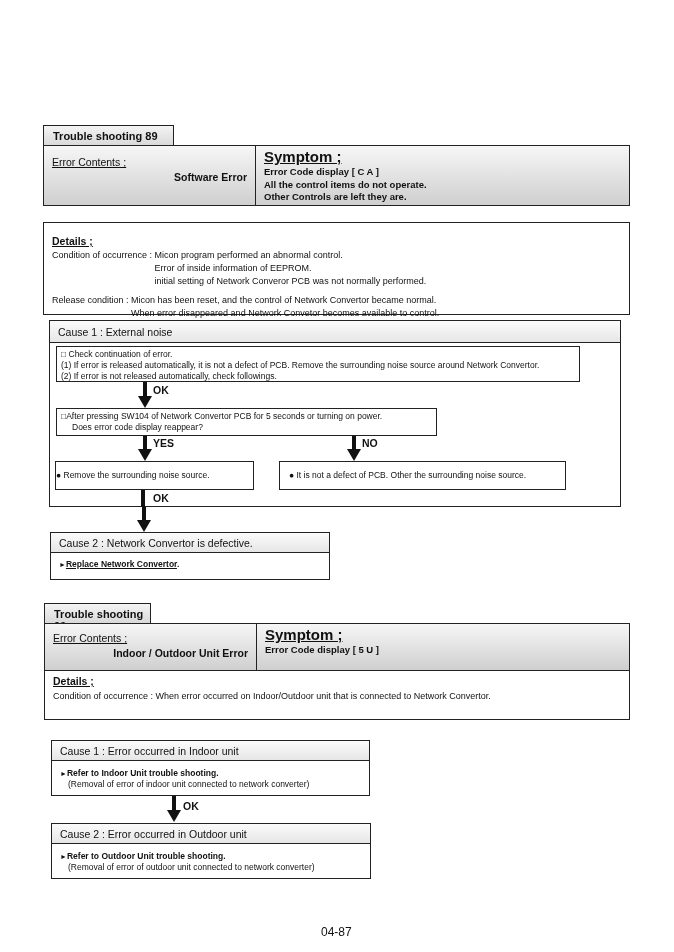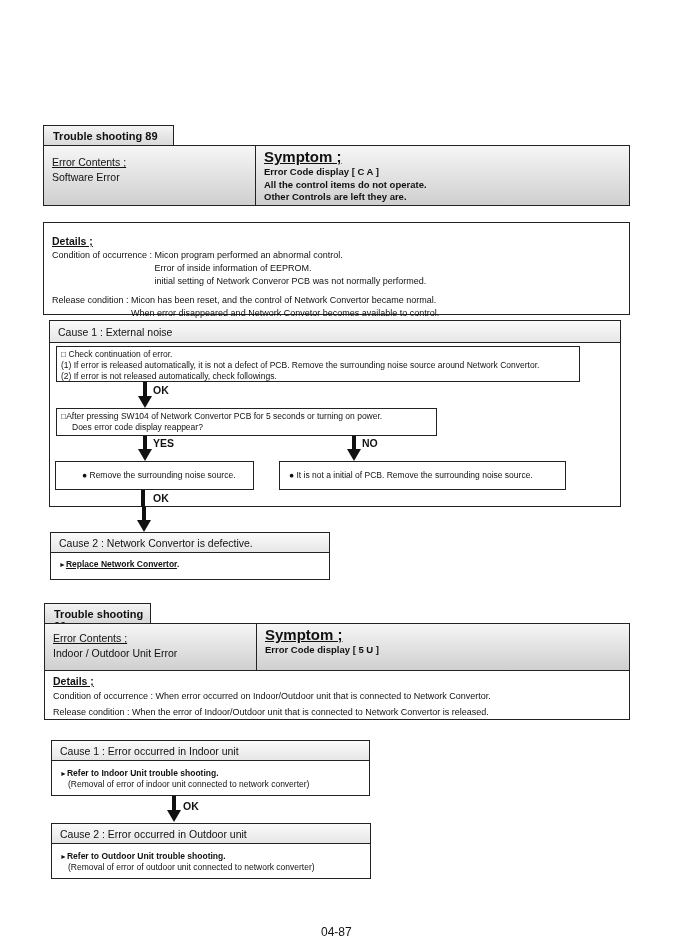--- a/index.html
+++ b/index.html
@@ -1,20 +1,20 @@
 <!DOCTYPE html>
 <html><head>
 <meta charset="utf-8">
 <style>
   * { box-sizing: border-box; margin: 0; padding: 0; }
   html, body { width: 674px; height: 952px; background: #ffffff; overflow: hidden; }
   body { position: relative; font-family: "Liberation Sans", sans-serif; color: #111; }
   .abs { position: absolute; }
   .u { text-decoration: underline; }
-  .b { font-weight: normal; }
+  .b { font-weight: bold; text-align: right; }
 
   .ts-tab { border: 1px solid #222; border-bottom: none; background: linear-gradient(#f4f4f4, #d8d8d8); font-size: 11px; font-weight: bold; padding: 4px 0 0 9px; }
   .hdr { border: 1px solid #222; display: flex; background: linear-gradient(#f6f6f6, #cfcfcf); }
   .hdr .left { border-right: 1px solid #222; padding: 6px 8px; font-size: 10.5px; }
   .hdr .right { padding: 4px 8px; font-size: 9.5px; font-weight: bold; line-height: 13px; }
   .hdr .right .sym { font-size: 15px; margin-bottom: 2px; }
 
   .details { border: 1px solid #222; background: #fff; padding: 12px 8px; font-size: 9px; line-height: 13px; }
   .details .title { font-size: 10.5px; font-weight: bold; text-decoration: underline; margin-bottom: 1px; }
   .details .row { display: flex; }
@@ -97,25 +97,25 @@
     <div class="head"></div>
 </div>
 <div class="abs lbl" style="left:153px;top:437px;">YES</div>
 
 <div class="abs arrow" style="left:347px;top:436px;">
   <div class="shaft" style="height:13px;"></div>
     <div class="head"></div>
 </div>
 <div class="abs lbl" style="left:362px;top:437px;">NO</div>
 
-<div class="abs box" style="left:55px;top:461px;width:199px;height:29px;padding-top:8px;padding-left:26px;">
+<div class="abs box" style="left:55px;top:461px;width:199px;height:29px;padding-top:8px;padding-left:0;">
   <span>● Remove the surrounding noise source.</span>
 </div>
 <div class="abs box" style="left:279px;top:461px;width:287px;height:29px;padding-top:8px;padding-left:9px;">
-  <span>● It is not a initial of PCB. Remove the surrounding noise source.</span>
+  <span>● It is not a defect of PCB. Other the surrounding noise source.</span>
 </div>
 
 <div class="abs" style="left:141px;top:490px;width:4px;height:17px;background:#111;"></div>
 <div class="abs lbl" style="left:153px;top:492px;">OK</div>
 <div class="abs arrow" style="left:137px;top:507px;">
   <div class="shaft" style="height:13px;"></div>
     <div class="head"></div>
 </div>
 
 <div class="abs cause" style="left:50px;top:532px;width:280px;height:48px;">
@@ -135,21 +135,20 @@
   </div>
   <div class="right">
     <div class="sym u">Symptom ;</div>
     <div style="margin-top:1px;">Error Code display [ 5 U ]</div>
     <div style="margin-top:18px;">Other controls are left as they are.</div>
   </div>
 </div>
 <div class="abs details" style="left:44px;top:670px;width:586px;height:50px;padding-top:3px;line-height:14px;">
   <div class="title">Details ;</div>
   <div>Condition of occurrence : When error occurred on Indoor/Outdoor unit that is connected to Network Convertor.</div>
-  <div style="margin-top:2px;">Release condition : When the error of Indoor/Outdoor unit that is connected to Network Convertor is released.</div>
 </div>
 
 <div class="abs cause" style="left:51px;top:740px;width:319px;height:56px;">
   <div class="ch">Cause 1 : Error occurred in Indoor unit</div>
   <div class="cb" style="padding-top:7px;">
     <div><span class="tri">►</span><span>Refer to Indoor Unit trouble shooting.</span></div>
     <div style="font-weight:normal;padding-left:8px;">(Removal of error of indoor unit connected to network converter)</div>
   </div>
 </div>
 

